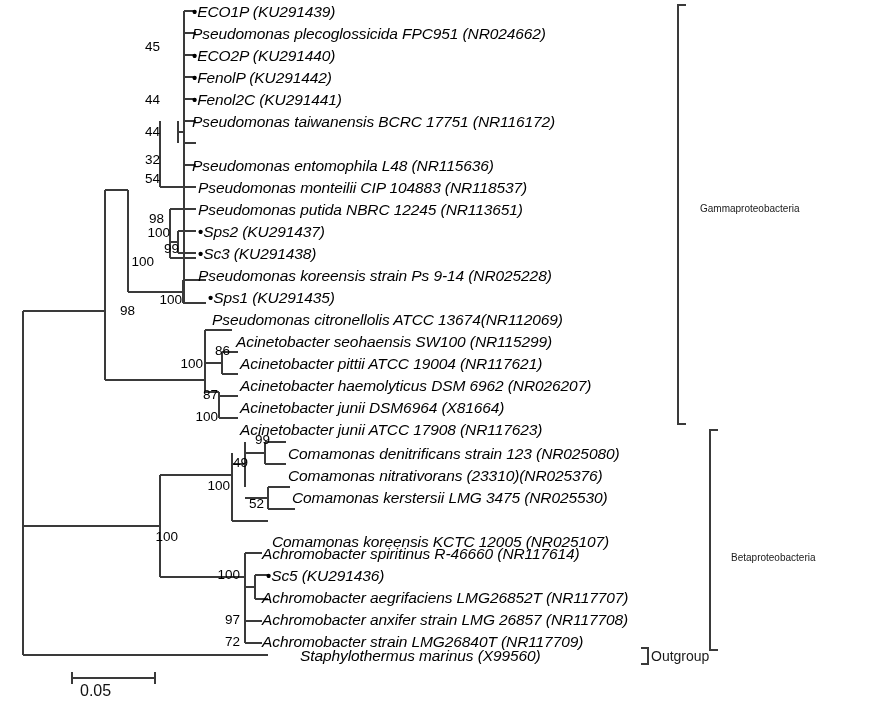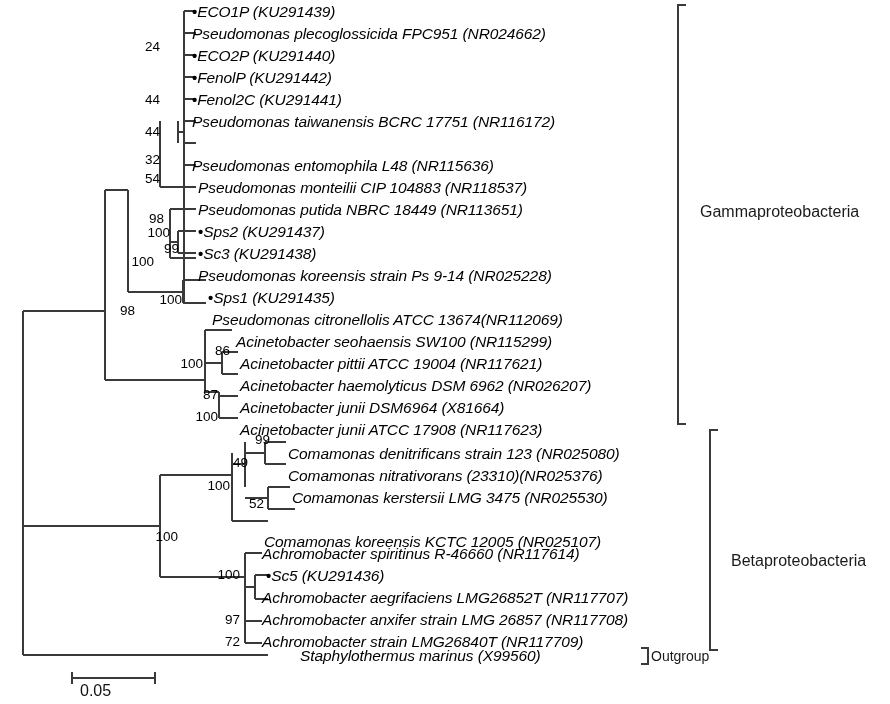--- a/index.html
+++ b/index.html
@@ -19,21 +19,21 @@
   .leaf-label .dot{font-style:normal;font-weight:bold;font-size:15px;}
   .boot-label{
     position:absolute;white-space:nowrap;
     font-family:"Liberation Sans", sans-serif;
     font-style:normal;font-size:13.5px;line-height:13.5px;
     text-align:right;
   }
   .class-label{
     position:absolute;white-space:nowrap;
     font-family:"Liberation Sans", sans-serif;
-    font-style:normal;font-size:16px;color:#1a1a1a;
+    font-style:normal;font-size:10px;color:#1a1a1a;
   }
   .outgroup-label{
     position:absolute;white-space:nowrap;
     font-family:"Liberation Sans", sans-serif;
     font-style:normal;font-size:14px;color:#1a1a1a;
   }
   .scale-label{
     position:absolute;white-space:nowrap;
     font-family:"Liberation Sans", sans-serif;
     font-style:normal;font-size:16px;color:#111;
@@ -149,43 +149,43 @@
   </svg>
 
   <div class="leaf-label" style="left:192px;top:4px"><span class="dot">•</span><span>ECO1P (KU291439)</span></div>
   <div class="leaf-label" style="left:192px;top:26px"><span class="dot"></span><span>Pseudomonas plecoglossicida FPC951 (NR024662)</span></div>
   <div class="leaf-label" style="left:192px;top:48px"><span class="dot">•</span><span>ECO2P (KU291440)</span></div>
   <div class="leaf-label" style="left:192px;top:70px"><span class="dot">•</span><span>FenolP (KU291442)</span></div>
   <div class="leaf-label" style="left:192px;top:92px"><span class="dot">•</span><span>Fenol2C (KU291441)</span></div>
   <div class="leaf-label" style="left:192px;top:114px"><span class="dot"></span><span>Pseudomonas taiwanensis BCRC 17751 (NR116172)</span></div>
   <div class="leaf-label" style="left:192px;top:158px"><span class="dot"></span><span>Pseudomonas entomophila L48 (NR115636)</span></div>
   <div class="leaf-label" style="left:198px;top:180px"><span class="dot"></span><span>Pseudomonas monteilii CIP 104883 (NR118537)</span></div>
-  <div class="leaf-label" style="left:198px;top:202px"><span class="dot"></span><span>Pseudomonas putida NBRC 18449 (NR113651)</span></div>
+  <div class="leaf-label" style="left:198px;top:202px"><span class="dot"></span><span>Pseudomonas putida NBRC 12245 (NR113651)</span></div>
   <div class="leaf-label" style="left:198px;top:224px"><span class="dot">•</span><span>Sps2 (KU291437)</span></div>
   <div class="leaf-label" style="left:198px;top:246px"><span class="dot">•</span><span>Sc3 (KU291438)</span></div>
   <div class="leaf-label" style="left:198px;top:268px"><span class="dot"></span><span>Pseudomonas koreensis strain Ps 9-14 (NR025228)</span></div>
   <div class="leaf-label" style="left:208px;top:290px"><span class="dot">•</span><span>Sps1 (KU291435)</span></div>
   <div class="leaf-label" style="left:212px;top:312px"><span class="dot"></span><span>Pseudomonas citronellolis ATCC 13674(NR112069)</span></div>
   <div class="leaf-label" style="left:236px;top:334px"><span class="dot"></span><span>Acinetobacter seohaensis SW100 (NR115299)</span></div>
   <div class="leaf-label" style="left:240px;top:356px"><span class="dot"></span><span>Acinetobacter pittii ATCC 19004 (NR117621)</span></div>
   <div class="leaf-label" style="left:240px;top:378px"><span class="dot"></span><span>Acinetobacter haemolyticus  DSM 6962 (NR026207)</span></div>
   <div class="leaf-label" style="left:240px;top:400px"><span class="dot"></span><span>Acinetobacter junii DSM6964 (X81664)</span></div>
   <div class="leaf-label" style="left:240px;top:422px"><span class="dot"></span><span>Acinetobacter junii ATCC 17908 (NR117623)</span></div>
   <div class="leaf-label" style="left:288px;top:446px"><span class="dot"></span><span>Comamonas denitrificans strain 123 (NR025080)</span></div>
   <div class="leaf-label" style="left:288px;top:468px"><span class="dot"></span><span>Comamonas nitrativorans (23310)(NR025376)</span></div>
   <div class="leaf-label" style="left:292px;top:490px"><span class="dot"></span><span>Comamonas kerstersii LMG 3475 (NR025530)</span></div>
-  <div class="leaf-label" style="left:264px;top:534px"><span class="dot"></span><span>Comamonas koreensis KCTC 12005 (NR025107)</span></div>
+  <div class="leaf-label" style="left:272px;top:534px"><span class="dot"></span><span>Comamonas koreensis KCTC 12005 (NR025107)</span></div>
   <div class="leaf-label" style="left:262px;top:546px"><span class="dot"></span><span>Achromobacter spiritinus R-46660 (NR117614)</span></div>
   <div class="leaf-label" style="left:266px;top:568px"><span class="dot">•</span><span>Sc5 (KU291436)</span></div>
   <div class="leaf-label" style="left:262px;top:590px"><span class="dot"></span><span>Achromobacter aegrifaciens LMG26852T (NR117707)</span></div>
   <div class="leaf-label" style="left:262px;top:612px"><span class="dot"></span><span>Achromobacter anxifer strain LMG 26857 (NR117708)</span></div>
   <div class="leaf-label" style="left:262px;top:634px"><span class="dot"></span><span>Achromobacter strain LMG26840T (NR117709)</span></div>
   <div class="leaf-label" style="left:300px;top:648px"><span class="dot"></span><span>Staphylothermus marinus (X99560)</span></div>
 
-  <div class="boot-label" style="left:136px;top:40px;width:24px">24</div>
+  <div class="boot-label" style="left:136px;top:40px;width:24px">45</div>
   <div class="boot-label" style="left:136px;top:93px;width:24px">44</div>
   <div class="boot-label" style="left:136px;top:125px;width:24px">44</div>
   <div class="boot-label" style="left:136px;top:153px;width:24px">32</div>
   <div class="boot-label" style="left:136px;top:172px;width:24px">54</div>
   <div class="boot-label" style="left:140px;top:212px;width:24px">98</div>
   <div class="boot-label" style="left:140px;top:226px;width:30px">100</div>
   <div class="boot-label" style="left:157px;top:242px;width:22px">99</div>
   <div class="boot-label" style="left:124px;top:255px;width:30px">100</div>
   <div class="boot-label" style="left:152px;top:293px;width:30px">100</div>
   <div class="boot-label" style="left:111px;top:304px;width:24px">98</div>

